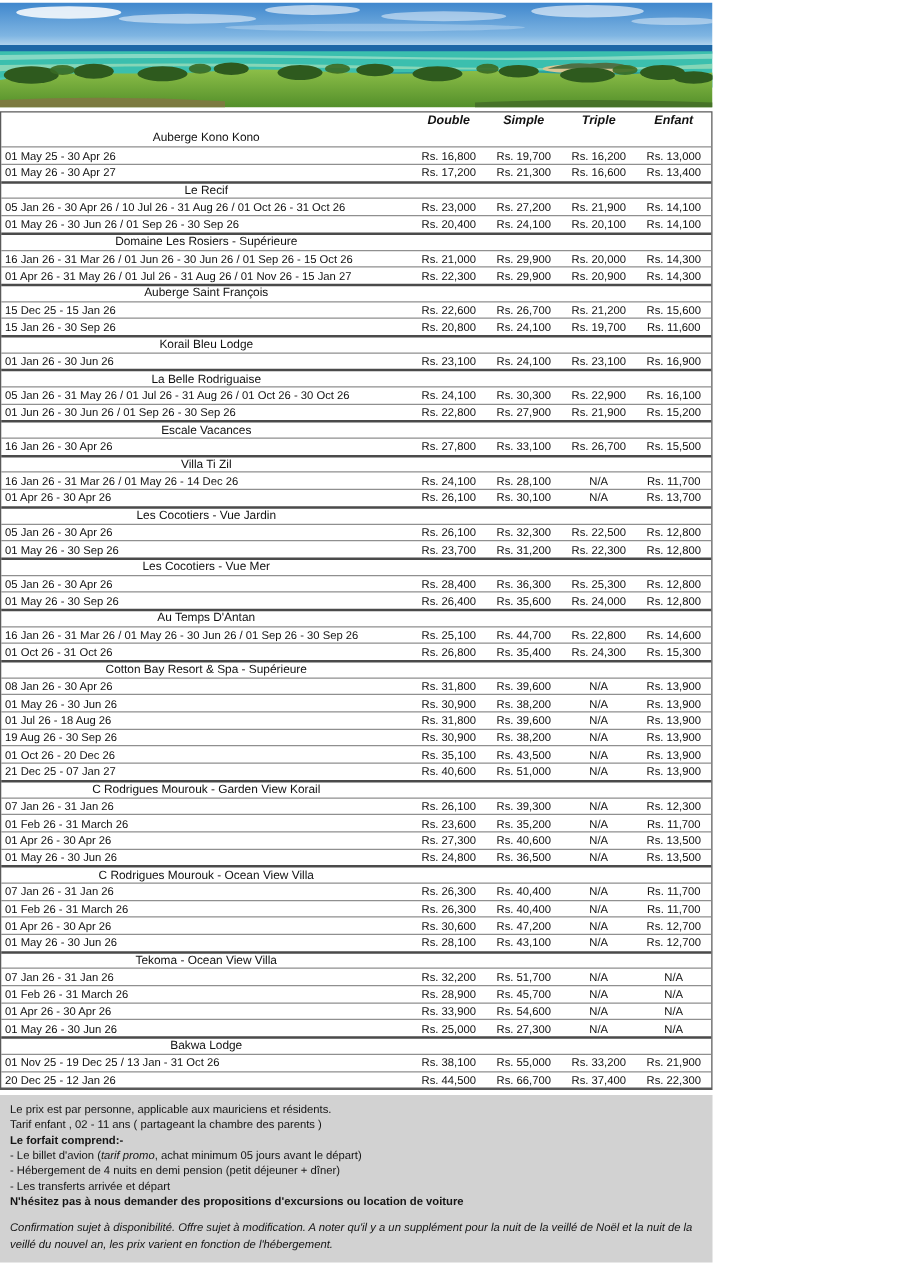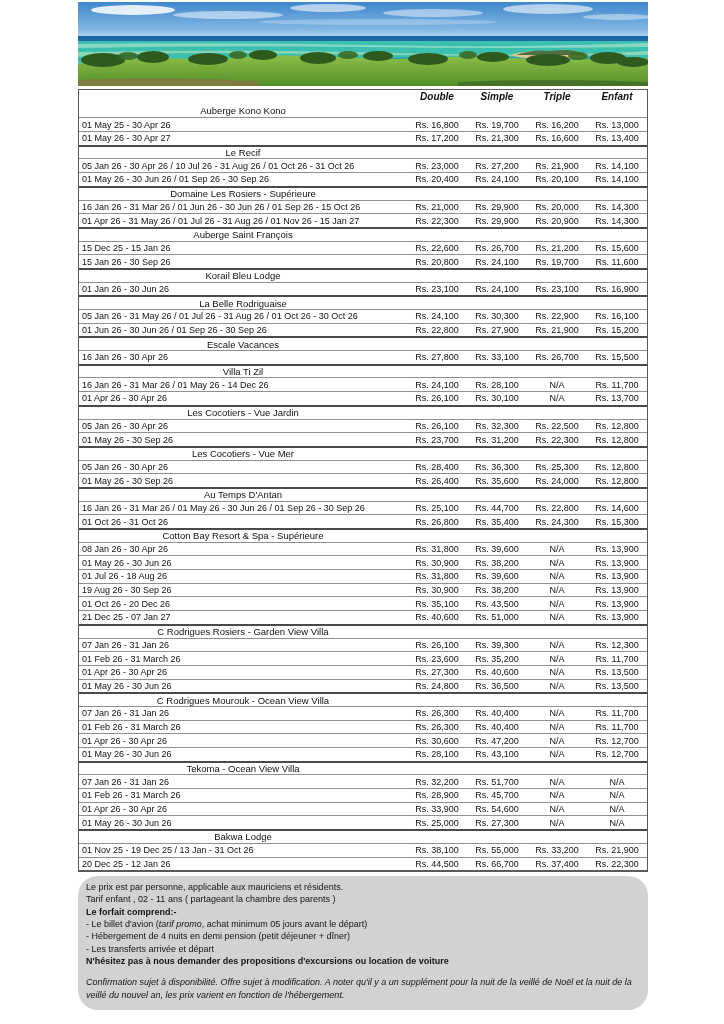--- a/index.html
+++ b/index.html
@@ -1,36 +1,36 @@
 <!DOCTYPE html>
 <html><head>
 <meta charset="utf-8">
 <style>
   html,body { margin:0; padding:0; }
   body {
     width:724px; height:1024px; background:#ffffff;
     font-family:"Liberation Sans", sans-serif; color:#111;
     overflow:hidden;
   }
-  .page { width:570px; margin-left:78px; padding-top:2px; }
+  .page { width:570px; padding-top:2px; }
 
   .photo { width:570px; height:84px; margin-bottom:3px; display:block; }
 
   .price-table { border:1px solid #5a5a5a; border-bottom-width:2px; background:#fff; }
   .row { display:flex; box-sizing:border-box; height:13.7px; align-items:center; overflow:hidden; }
   .date-cell { flex:1; padding-left:3px; font-size:9px; white-space:nowrap; overflow:hidden; }
   .price-cell { width:60px; text-align:center; font-size:9px; white-space:nowrap; }
   .header-row .price-cell { font-weight:bold; font-style:italic; font-size:10px; }
   .title-row .date-cell { text-align:center; font-weight:normal; font-size:9.5px; padding-left:0; }
   .section .row + .row { border-top:1px solid #8f8f8f; }
   #sections .section + .section .title-row { border-top:2px solid #4a4a4a; }
 
   .notes {
     margin-top:4px; background:#d2d2d2; padding:5px 8px 8px 8px;
-    font-size:9px; line-height:12.3px; color:#141414;border-radius:20px;
+    font-size:9px; line-height:12.3px; color:#141414;
   }
   .notes .bold { font-weight:bold; }
   .notes .confirmation { font-style:italic; margin-top:9px; line-height:13px; }
 </style>
 </head>
 <body>
 
 <div class="page">
 
   <svg class="photo" viewBox="0 0 570 84" preserveAspectRatio="none" xmlns="http://www.w3.org/2000/svg">
@@ -384,21 +384,21 @@
           <div class="row">
             <div class="date-cell">21 Dec 25 - 07 Jan 27</div>
             <div class="price-cell">Rs. 40,600</div>
             <div class="price-cell">Rs. 51,000</div>
             <div class="price-cell">N/A</div>
             <div class="price-cell">Rs. 13,900</div>
           </div>
         </div>
         <div class="section">
           <div class="row title-row">
-            <div class="date-cell">C Rodrigues Rosiers - Garden View Villa</div>
+            <div class="date-cell">C Rodrigues Mourouk - Garden View Korail</div>
             <div class="price-cell"></div>
             <div class="price-cell"></div>
             <div class="price-cell"></div>
             <div class="price-cell"></div>
           </div>
           <div class="row">
             <div class="date-cell">07 Jan 26 - 31 Jan 26</div>
             <div class="price-cell">Rs. 26,100</div>
             <div class="price-cell">Rs. 39,300</div>
             <div class="price-cell">N/A</div>

